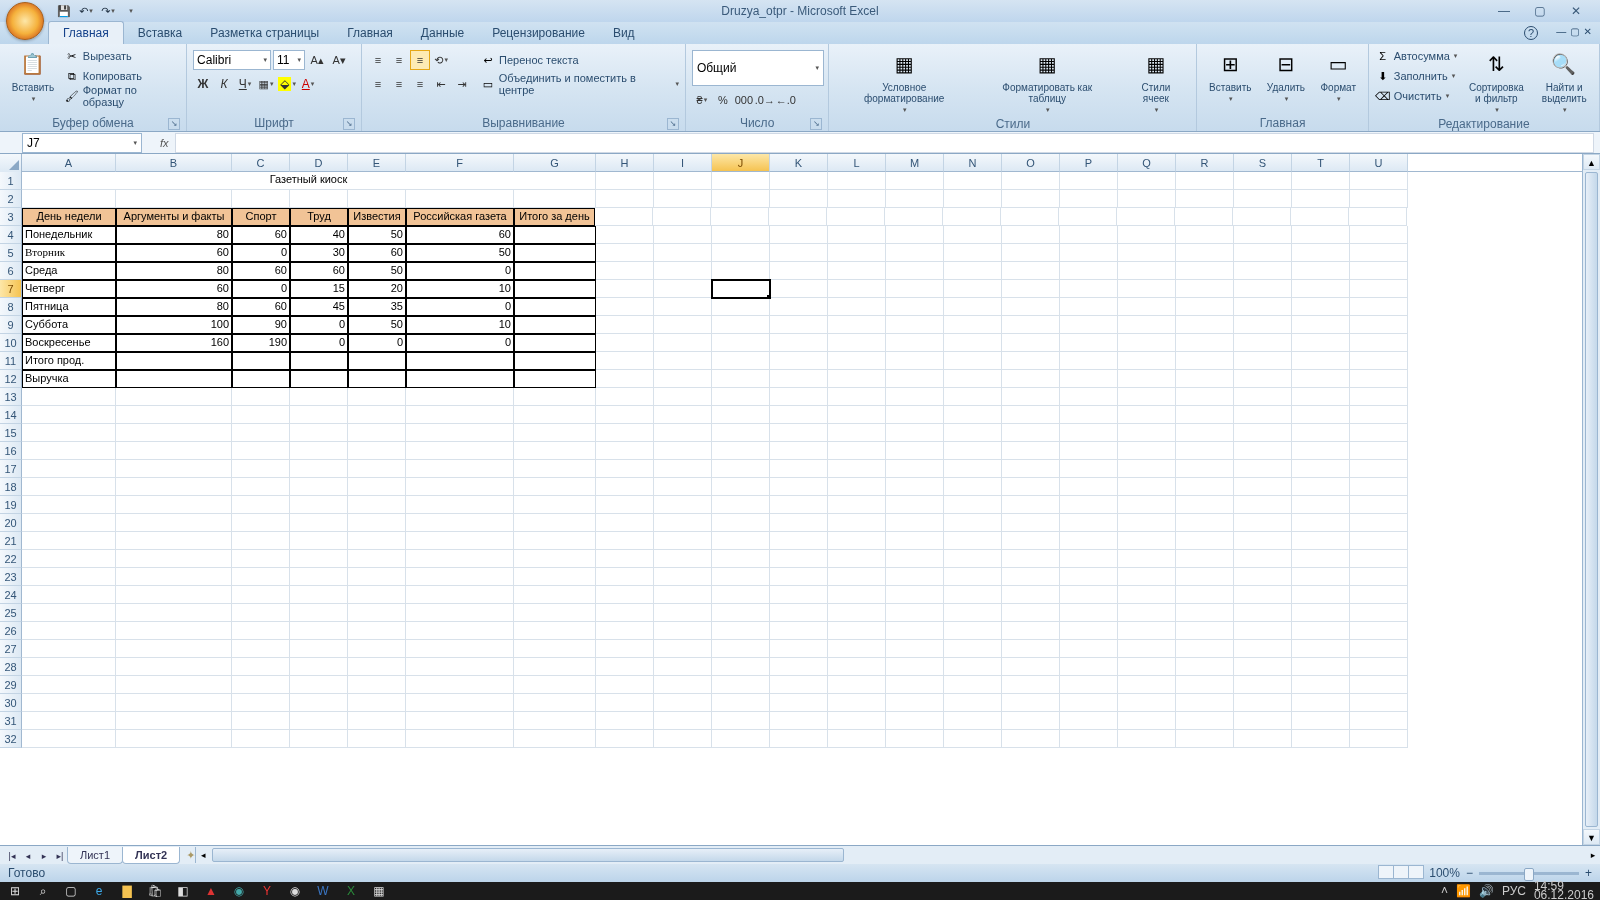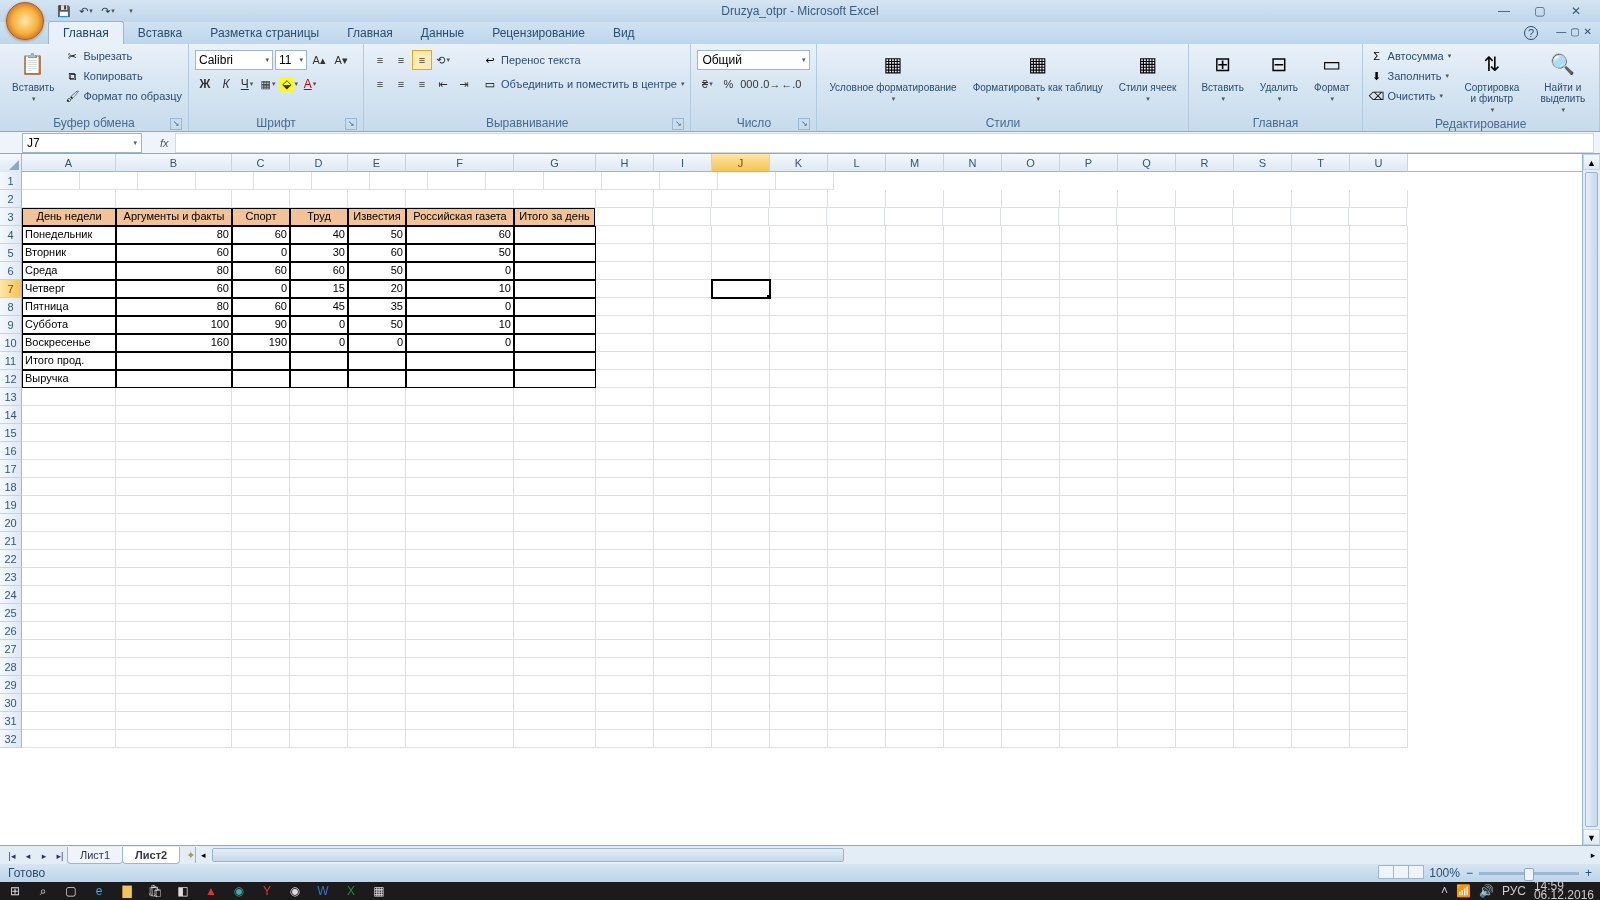--- a/index.html
+++ b/index.html
@@ -32,21 +32,21 @@
 .big-btn .ico { width:32px; height:32px; display:flex; align-items:center; justify-content:center; font-size:20px; }
 .big-btn .lbl { font-size:10px; color:#2b4d6f; text-align:center; line-height:11px; }
 .smrow { display:flex; align-items:center; gap:3px; height:20px; }
 .smrow .ico { width:16px; height:16px; font-size:11px; display:flex; align-items:center; justify-content:center; }
 .smrow .lbl { font-size:11px; color:#2b4d6f; }
 .dd { font-size:7px; color:#555; margin-left:1px; }
 .font-combo { width:78px; height:20px; border:1px solid #9bb6d1; background:#fff; font-size:11px; padding:1px 3px; display:flex; align-items:center; justify-content:space-between; }
 .size-combo { width:32px; height:20px; border:1px solid #9bb6d1; background:#fff; font-size:11px; padding:1px 3px; display:flex; align-items:center; justify-content:space-between;}
 .toolbtn { width:20px; height:20px; border:1px solid transparent; display:flex; align-items:center; justify-content:center; font-size:11px; color:#333; }
 .toolbtn.active { background:#fdebb3; border:1px solid #e6a817; }
-.num-combo { width:113px; height:20px; border:1px solid #9bb6d1; background:#fff; padding:1px 4px; display:flex; align-items:center; justify-content:space-between; font-size:11px;text-align:right;}
+.num-combo { width:132px; height:20px; border:1px solid #9bb6d1; background:#fff; padding:17px 4px; display:flex; align-items:center; justify-content:space-between; font-size:11px;text-align:right;}
 
 
 .fbar-row { height: 22px; border-bottom:1px solid #8ba8c5; display:flex; align-items:center; background:#eef4fa; }
 .namebox { width:120px; height:20px; margin-left:22px; border:1px solid #9bb6d1; background:#fff; display:flex; align-items:center; justify-content:space-between; padding:0 4px; font-size:11px;}
 .fx-controls { margin-left:18px; display:flex; align-items:center; gap:4px; }
 .fx-lbl { font-style:italic; font-size:11px; color:#555; }
 .formula-input { flex:1; height:20px; margin:0 6px; border:1px solid #d0d9e5; background:#fff; }
 
 
 .grid-wrap { position:absolute; top:154px; left:0; right:18px; bottom:55px; overflow:hidden; background:#fff; }
@@ -351,20 +351,21 @@
       <div class="colh" style="width: 58px;">P</div>
       <div class="colh" style="width: 58px;">Q</div>
       <div class="colh" style="width: 58px;">R</div>
       <div class="colh" style="width: 58px;">S</div>
       <div class="colh" style="width: 58px;">T</div>
       <div class="colh" style="width: 58px;">U</div>
     </div>
   <div class="rows" id="rows">
       <div class="row">
         <div class="rowh">1</div>
+        <div class="cell" style="width: 574px; text-align: center;">Газетный киоск</div>
         <div class="cell" style="width: 58px;"></div>
         <div class="cell" style="width: 58px;"></div>
         <div class="cell" style="width: 58px;"></div>
         <div class="cell" style="width: 58px;"></div>
         <div class="cell" style="width: 58px;"></div>
         <div class="cell" style="width: 58px;"></div>
         <div class="cell" style="width: 58px;"></div>
         <div class="cell" style="width: 58px;"></div>
         <div class="cell" style="width: 58px;"></div>
         <div class="cell" style="width: 58px;"></div>
@@ -440,21 +441,21 @@
         <div class="cell" style="width: 58px;"></div>
         <div class="cell" style="width: 58px;"></div>
         <div class="cell" style="width: 58px;"></div>
         <div class="cell" style="width: 58px;"></div>
         <div class="cell" style="width: 58px;"></div>
         <div class="cell" style="width: 58px;"></div>
         <div class="cell" style="width: 58px;"></div>
       </div>
       <div class="row">
         <div class="rowh">5</div>
-        <div class="cell tb" style="width: 94px;">Вторник</div>
+        <div class="cell tb" style="width: 94px; font-family: Liberation Serif, serif;">Вторник</div>
         <div class="cell tb r" style="width: 116px;">60</div>
         <div class="cell tb r" style="width: 58px;">0</div>
         <div class="cell tb r" style="width: 58px;">30</div>
         <div class="cell tb r" style="width: 58px;">60</div>
         <div class="cell tb r" style="width: 108px;">50</div>
         <div class="cell tb" style="width: 82px;"></div>
         <div class="cell" style="width: 58px;"></div>
         <div class="cell" style="width: 58px;"></div>
         <div class="cell" style="width: 58px;"></div>
         <div class="cell" style="width: 58px;"></div>

